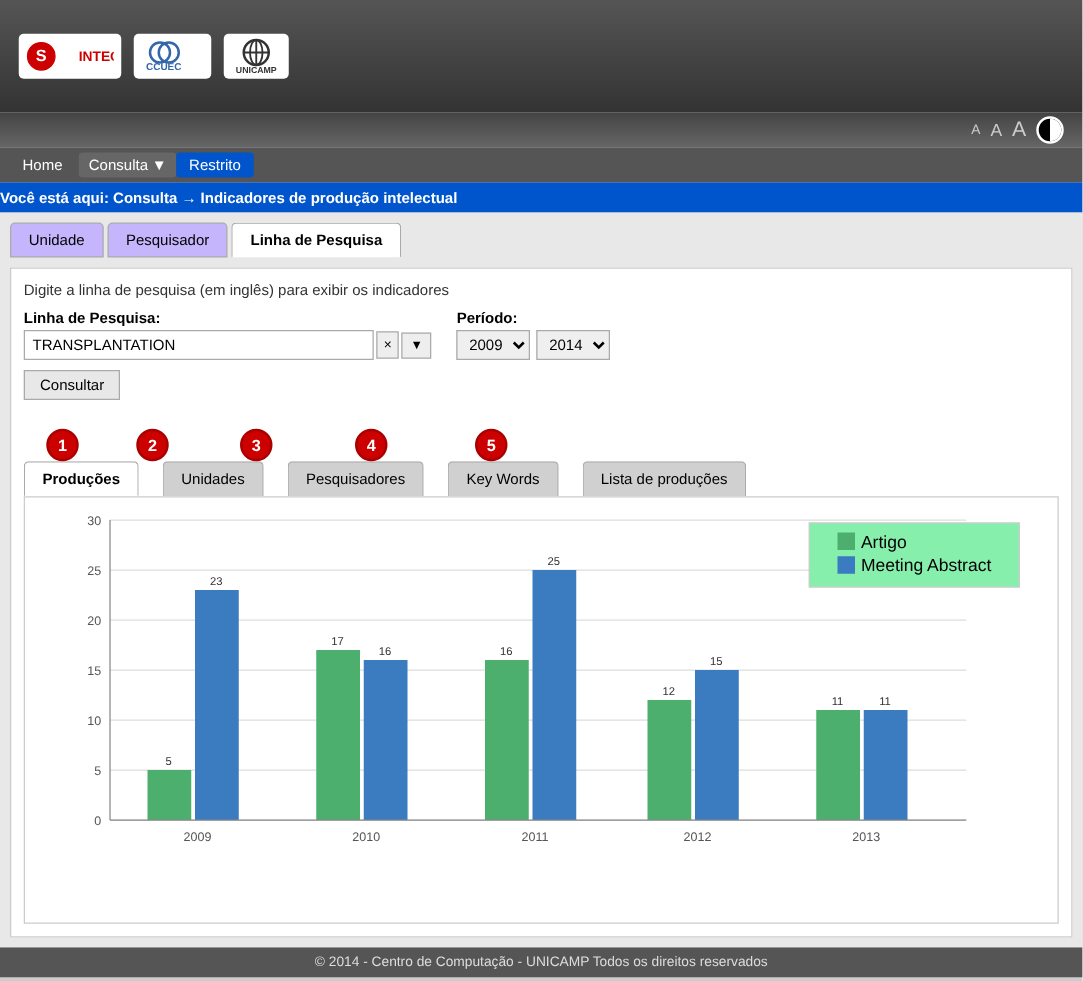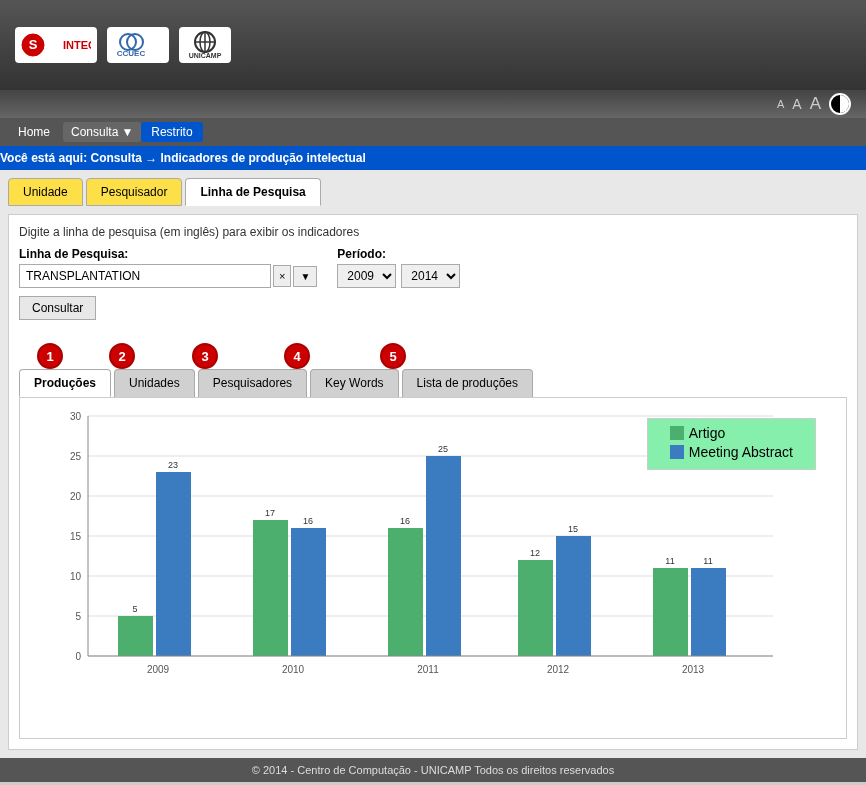--- a/index.html
+++ b/index.html
@@ -104,21 +104,21 @@
     }
 
     
     #top-tabs { display: flex; gap: 3px; margin-bottom: 8px; }
     .top-tab {
       padding: 6px 14px;
       border: 1px solid #aaa;
       border-radius: 4px 4px 0 0;
       cursor: pointer;
       font-size: 12px;
-      background: #fde047;
+      background: #c4b5fd;
     }
     .top-tab.active {
       background: #fff;
       border-bottom: 1px solid #fff;
       font-weight: bold;
     }
 
     
     #content-area {
       background: #fff;
@@ -127,21 +127,21 @@
     }
 
     .instruction { font-size: 12px; color: #333; margin-bottom: 8px; }
 
     .form-row { display: flex; align-items: center; gap: 20px; margin-bottom: 8px; }
     .form-group { display: flex; flex-direction: column; gap: 3px; }
     .form-label { font-weight: bold; font-size: 12px; }
 
     .search-input-wrap { display: flex; align-items: center; gap: 2px; }
     .search-input {
-      width: 252px; padding: 4px 6px;
+      width: 280px; padding: 4px 6px;
       border: 1px solid #aaa; font-size: 12px;
     }
     .clear-btn {
       background: #eee; border: 1px solid #aaa;
       padding: 4px 5px; cursor: pointer; font-size: 11px;
     }
     .dropdown-arrow {
       background: #eee; border: 1px solid #aaa;
       padding: 4px 6px; cursor: pointer; font-size: 10px;
     }
@@ -151,21 +151,21 @@
       padding: 3px 5px; font-size: 12px; border: 1px solid #aaa;
     }
 
     .consultar-btn {
       background: #e8e8e8; border: 1px solid #aaa;
       padding: 4px 12px; font-size: 12px; cursor: pointer;
       margin-bottom: 10px;
     }
 
     
-    #content-tabs { display: flex; gap: 3px; position: relative; margin-top: 39px; }
+    #content-tabs { display: flex; gap: 19px; position: relative; margin-top: 39px; }
     .content-tab {
       padding: 6px 14px;
       border: 1px solid #aaa;
       border-bottom: none;
       border-radius: 4px 4px 0 0;
       cursor: pointer;
       font-size: 12px;
       background: #d0d0d0;
     }
     .content-tab.active {

